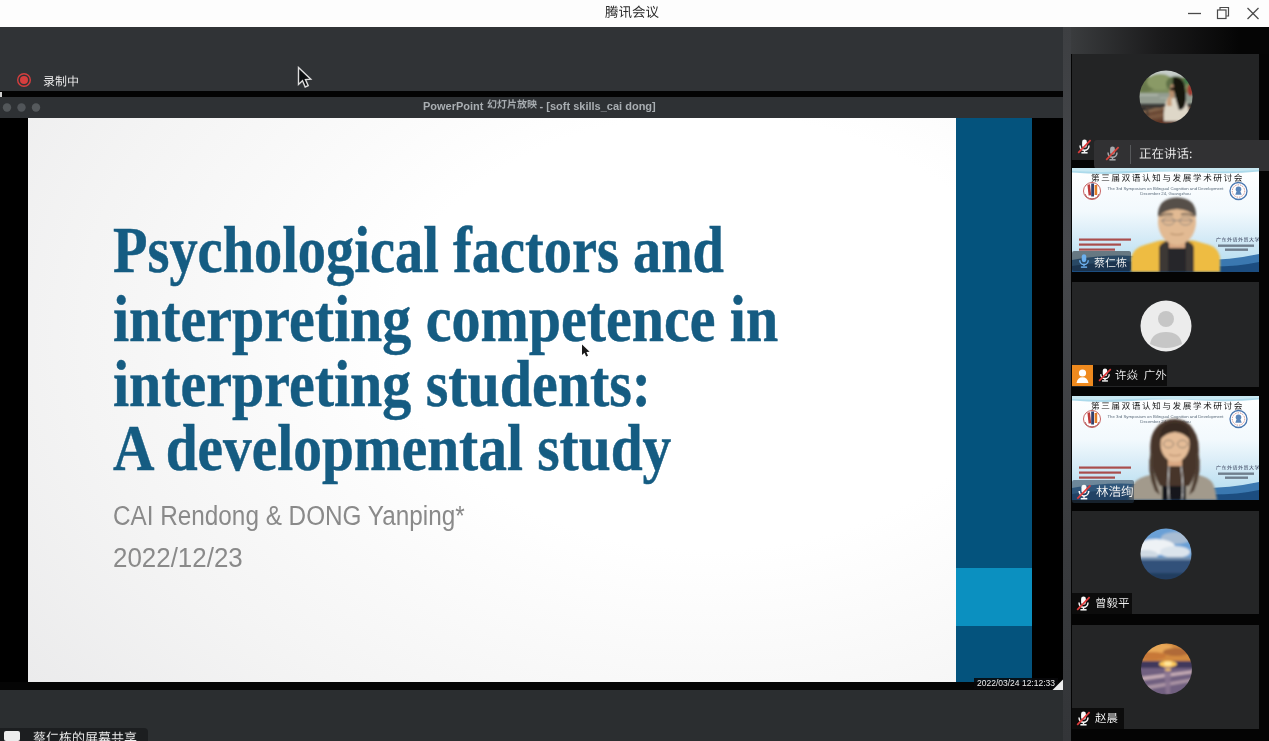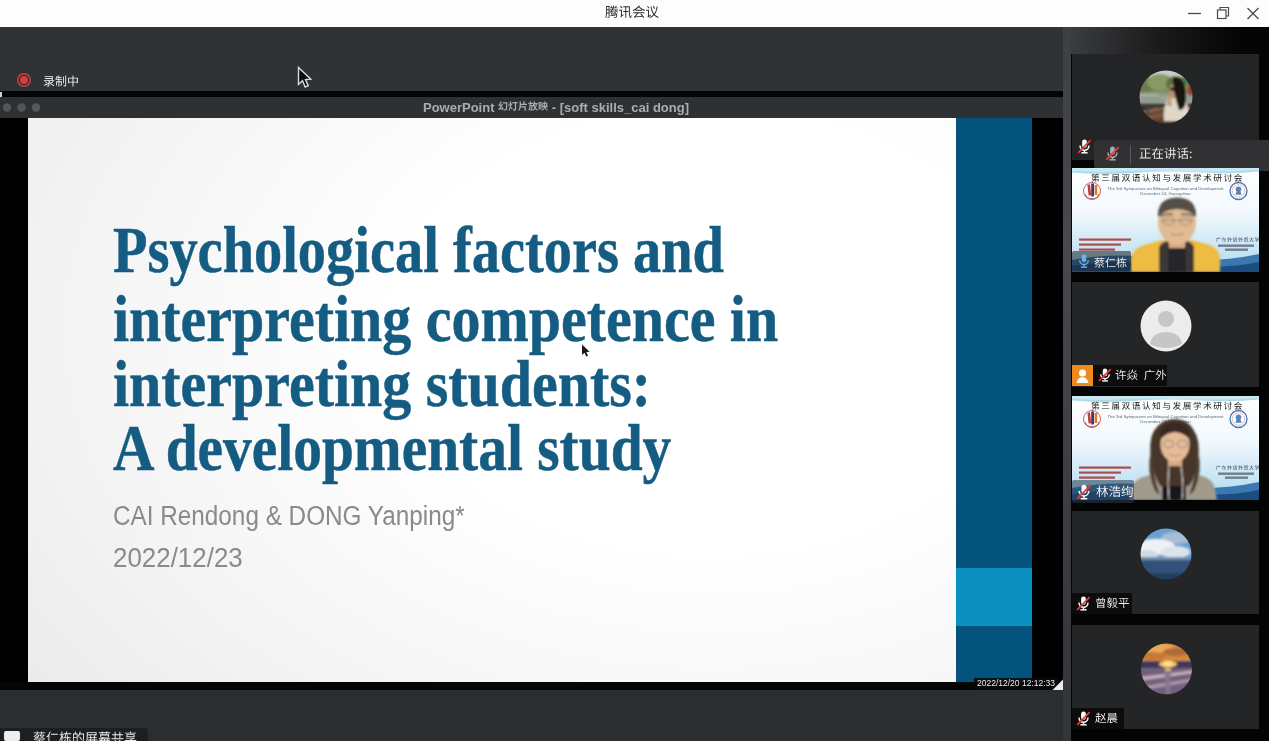--- a/index.html
+++ b/index.html
@@ -43,21 +43,21 @@
 <path d="M2.5 1.5 L2.5 18.5 L6.5 14.8 L9.2 21 L12.2 19.6 L9.5 13.6 L14.8 13.2 Z" fill="#0b0d0f" stroke="#dcdcdc" stroke-width="1.4"></path>
     </svg>
 <div class="abs" style="left:0;top:91px;width:1063px;height:6px;background:#030303"></div>
 <div class="abs" style="left:0;top:92px;width:2px;height:8px;background:#cfcfcf"></div>
 <div class="abs" style="left:0;top:97px;width:1063px;height:21px;background:#2e3134"></div>
 <svg class="abs" style="left:0;top:97px" width="46" height="21">
 <circle cx="7" cy="10.5" r="4.2" fill="#53575a"></circle>
       <circle cx="21.5" cy="10.5" r="4.2" fill="#515559"></circle>
       <circle cx="36" cy="10.5" r="4.2" fill="#55595c"></circle>
     </svg>
-<div class="abs" style="left:423px;top:100px;width:240px;height:15px;color:#a9aeb2;font-weight:bold;font-size:13px;white-space:nowrap;display:flex;align-items:center">
+<div class="abs" style="left:423px;top:100px;width:240px;height:15px;color:#a9aeb2;font-weight:bold;font-size:11px;white-space:nowrap;display:flex;">
 <span>PowerPoint&nbsp;</span>
       <span style="margin-top:-1px"><svg width="50" height="11" style="overflow:visible">
           <g fill="#a9aeb2">
             <path transform="translate(0.00 8.80) scale(0.01000 -0.01000)" d="M476 756V642H815C806 261 795 105 766 71C755 57 744 53 726 53C700 53 647 53 588 57C609 24 624 -28 626 -61C684 -64 744 -65 781 -59C821 -52 848 -39 875 0C915 54 925 222 937 697C937 713 938 756 938 756ZM88 -18C118 -3 164 9 435 55C450 12 462 -28 468 -61L576 -13C556 72 498 204 446 305L347 265C363 232 379 196 395 159L241 137C333 256 426 402 500 552L381 605C367 572 352 538 336 505L208 497C271 586 332 696 378 801L257 851C212 720 135 580 108 545C83 509 64 487 41 480C55 448 75 389 81 364C103 374 135 381 277 394C220 294 164 212 139 183C100 134 75 106 45 97C61 65 81 5 88 -18Z"></path>
             <path transform="translate(10.00 8.80) scale(0.01000 -0.01000)" d="M74 641C71 558 58 450 34 386L124 353C149 428 162 542 163 630ZM365 664C354 606 331 525 310 468V507V839H195V507C195 334 179 143 35 6C61 -14 101 -58 119 -86C201 -9 249 83 275 180C317 133 364 78 391 40L470 131C443 159 344 262 299 300C306 350 308 401 309 451L375 423C402 474 434 557 465 627ZM450 779V661H686V68C686 50 679 44 659 43C638 43 563 42 501 47C520 12 543 -47 549 -83C642 -83 708 -81 754 -60C799 -39 815 -3 815 66V661H970V779Z"></path>
             <path transform="translate(20.00 8.80) scale(0.01000 -0.01000)" d="M161 828V490C161 322 147 137 23 3C52 -18 98 -65 117 -95C204 -3 247 107 268 223H649V-90H782V349H283C286 392 287 434 287 476H900V600H663V848H533V600H287V828Z"></path>
             <path transform="translate(30.00 8.80) scale(0.01000 -0.01000)" d="M591 850C567 688 521 533 448 430V440C449 454 449 488 449 488H251V586H482V697H264L346 720C336 756 317 811 298 853L191 827C207 788 225 734 233 697H39V586H137V392C137 263 123 118 15 -6C44 -26 83 -59 103 -85C227 52 250 219 251 379H335C331 143 325 58 311 37C304 25 295 22 282 22C267 22 238 23 206 25C223 -5 234 -51 237 -84C279 -85 319 -85 345 -80C373 -74 393 -64 412 -36C436 -1 443 106 447 386C473 362 504 328 518 309C538 333 556 361 573 390C593 315 617 247 648 185C596 112 526 55 434 13C456 -12 490 -66 501 -92C588 -47 658 9 714 77C763 10 825 -44 901 -84C919 -52 956 -5 983 19C901 56 836 114 786 186C840 288 875 410 897 557H972V668H679C693 721 705 776 714 831ZM646 557H778C765 464 745 382 716 311C685 384 661 465 645 553Z"></path>
             <path transform="translate(40.00 8.80) scale(0.01000 -0.01000)" d="M615 841V700H431V375H381V267H594C563 160 489 67 320 3C344 -17 380 -61 395 -86C556 -23 640 68 683 174C731 56 802 -37 906 -93C923 -63 958 -19 983 3C874 52 800 149 757 267H973V375H925V700H725V841ZM537 375V593H615V455C615 428 614 401 612 375ZM814 375H723C724 401 725 428 725 455V593H814ZM251 397V209H173V397ZM251 502H173V678H251ZM64 786V13H173V102H359V786Z"></path>
           </g>
         </svg></span>
@@ -71,21 +71,21 @@
 <div class="abs" style="left:113px;top:216.7px;font-family:'Liberation Serif',serif;font-weight:bold;font-size:66px;line-height:66px;color:#155c82;-webkit-text-stroke:0.5px #155c82;white-space:nowrap;transform:scaleX(0.8545);transform-origin:0 0">Psychological factors and</div>
 <div class="abs" style="left:113px;top:286.2px;font-family:'Liberation Serif',serif;font-weight:bold;font-size:66px;line-height:66px;color:#155c82;-webkit-text-stroke:0.5px #155c82;white-space:nowrap;transform:scaleX(0.878);transform-origin:0 0">interpreting competence in</div>
 <div class="abs" style="left:113px;top:350.7px;font-family:'Liberation Serif',serif;font-weight:bold;font-size:66px;line-height:66px;color:#155c82;-webkit-text-stroke:0.5px #155c82;white-space:nowrap;transform:scaleX(0.878);transform-origin:0 0">interpreting students:</div>
 <div class="abs" style="left:113px;top:414.7px;font-family:'Liberation Serif',serif;font-weight:bold;font-size:66px;line-height:66px;color:#155c82;-webkit-text-stroke:0.5px #155c82;white-space:nowrap;transform:scaleX(0.87);transform-origin:0 0">A developmental study</div>
 <div class="abs" style="left:113px;top:503px;font-size:27px;line-height:27px;color:#8a8a8a;white-space:nowrap;transform:scaleX(0.9);transform-origin:0 0">CAI Rendong &amp; DONG Yanping*</div>
 <div class="abs" style="left:113px;top:544.5px;font-size:27px;line-height:27px;color:#8a8a8a;white-space:nowrap;transform:scaleX(0.96);transform-origin:0 0">2022/12/23</div>
 <svg class="abs" style="left:581px;top:344px" width="10" height="14">
 <path d="M1 0.5 L1 11 L3.5 8.8 L5.2 12.5 L7 11.7 L5.4 8 L8.6 7.8 Z" fill="#1a1a1a"></path>
     </svg>
 <div class="abs" style="left:0;top:682px;width:1063px;height:8px;background:#050505"></div>
-<div class="abs" style="right:211px;top:678px;height:11px;background:rgba(8,8,10,0.88);color:#ececec;font-size:8.5px;line-height:11px;padding:0 3px;white-space:nowrap">2022/12/20 12:12:33</div>
+<div class="abs" style="right:211px;top:678px;height:11px;background:rgba(8,8,10,0.88);color:#ececec;font-size:8.5px;line-height:11px;padding:0 3px;white-space:nowrap">2022/03/24 12:12:33</div>
 <svg class="abs" style="left:1051px;top:679px" width="13" height="12">
       <path d="M12 0.5 L12 11 L1.5 11 Z" fill="#ededed"></path>
     </svg>
 <div class="abs" style="left:0;top:690px;width:1063px;height:51px;background:#2b2e30"></div>
 <div class="abs" style="left:0;top:728px;width:148px;height:13px;background:#1c1e20;border-radius:0 4px 0 0;overflow:hidden">
 <div class="abs" style="left:4px;top:3px;width:16px;height:10px;background:#ededed;border-radius:2px"></div>
 <div class="abs" style="left:33px;top:2.5px"><svg width="104" height="14" style="overflow:visible">
           <g fill="#f0f0f0">
             <path transform="translate(0.00 11.44) scale(0.01300 -0.01300)" d="M290 138C242 80 157 24 76 -11C92 -23 120 -50 132 -64C213 -23 305 44 360 115ZM633 103C711 55 809 -18 856 -64L914 -18C864 28 765 96 688 142ZM560 642 501 627C539 523 597 434 671 363H350C414 422 468 494 501 579L456 602L443 599H280L304 636H367V706H629V636H703V706H944V771H703V840H629V771H367V840H293V771H57V706H293V647L243 655C206 591 135 516 38 460C53 451 73 430 84 416C146 455 196 499 237 546H411C394 516 374 487 351 460C323 481 285 505 253 521L216 488C249 469 288 443 315 421C300 406 284 392 268 379C240 403 201 431 168 450L128 417C160 397 196 370 223 346C164 307 100 276 36 257C50 244 68 218 77 201C162 231 249 277 323 339V301H683V352C746 295 820 252 905 224C914 243 934 270 949 285C872 306 803 342 745 388C799 437 856 506 896 569L852 599L839 596H580ZM797 540C770 501 735 459 701 427C666 461 636 499 610 540ZM149 230V166H463V-1C463 -12 460 -15 447 -16C433 -17 390 -17 340 -15C350 -34 361 -61 364 -80C431 -80 475 -80 504 -70C533 -59 540 -41 540 -3V166H853V230Z"></path>
             <path transform="translate(13.00 11.44) scale(0.01300 -0.01300)" d="M389 671V592H909V671ZM331 71V-7H953V71ZM295 838C236 681 138 528 35 429C49 411 73 372 81 354C117 390 152 433 186 479V-78H261V595C302 665 339 740 368 815Z"></path>

